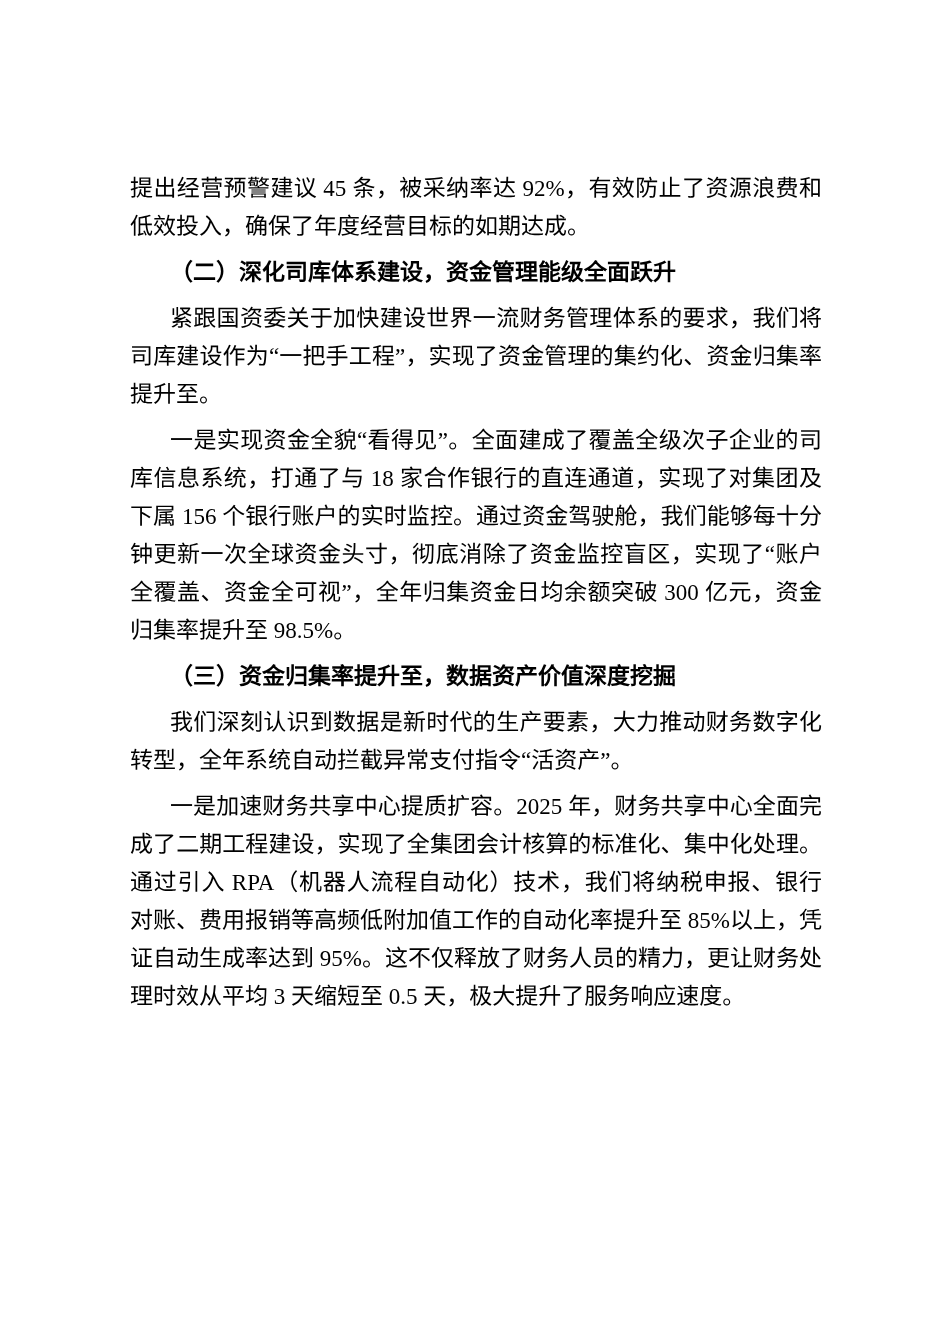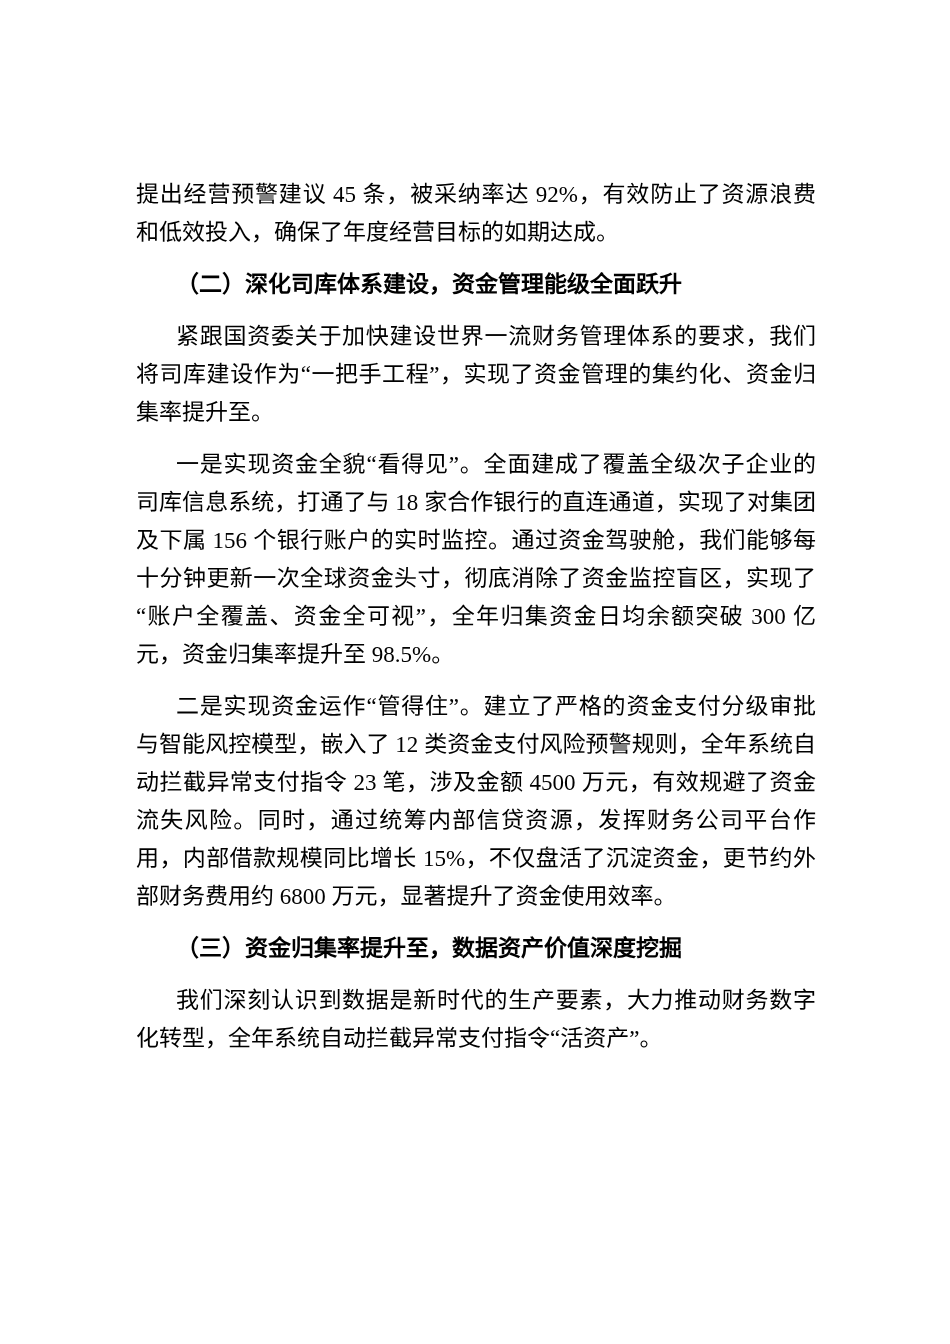--- a/index.html
+++ b/index.html
@@ -21,37 +21,37 @@
     left: 122px;
     top: 162px;
     width: 708px;
     font-size: 23px;
     line-height: 38px;
     text-align: justify;
     text-justify: inter-ideograph;
     letter-spacing: 0;
   }
   .text-block p {
-    margin: 14px;
+    margin: 8px;
     padding: 0;
     text-indent: 40px;
   }
   .text-block p.no-indent {
     text-indent: 0;
   }
   .text-block p.heading {
     font-weight: bold;
   }
 </style>
 </head>
 <body>
 
 <div class="page">
   <div class="text-block">
     <p class="no-indent">提出经营预警建议 45 条，被采纳率达 92%，有效防止了资源浪费和低效投入，确保了年度经营目标的如期达成。</p>
     <p class="heading">（二）深化司库体系建设，资金管理能级全面跃升</p>
     <p>紧跟国资委关于加快建设世界一流财务管理体系的要求，我们将司库建设作为“一把手工程”，实现了资金管理的集约化、资金归集率提升至。</p>
     <p>一是实现资金全貌“看得见”。全面建成了覆盖全级次子企业的司库信息系统，打通了与 18 家合作银行的直连通道，实现了对集团及下属 156 个银行账户的实时监控。通过资金驾驶舱，我们能够每十分钟更新一次全球资金头寸，彻底消除了资金监控盲区，实现了“账户全覆盖、资金全可视”，全年归集资金日均余额突破 300 亿元，资金归集率提升至 98.5%。</p>
-    <p>二是实现资金运作“管得住”。建立了严格的资金支付分级审批与智能风控模型，嵌入了 12 类资金支付风险预警规则，全年系统自动拦截异常支付指令 23 笔，涉及金额 4500 万元，有效规避了资金流失风险。同时，通过统筹内部信贷资源，发挥财务公司平台作用，内部借款规模同比增长 15%，不仅盘活了沉淀资金，更节约外部财务费用约 6800 万元，显著提升了资金使用效率。</p>
     <p class="heading">（三）资金归集率提升至，数据资产价值深度挖掘</p>
     <p>我们深刻认识到数据是新时代的生产要素，大力推动财务数字化转型，全年系统自动拦截异常支付指令“活资产”。</p>
+    <p>一是加速财务共享中心提质扩容。2025 年，财务共享中心全面完成了二期工程建设，实现了全集团会计核算的标准化、集中化处理。通过引入 RPA（机器人流程自动化）技术，我们将纳税申报、银行对账、费用报销等高频低附加值工作的自动化率提升至 85%以上，凭证自动生成率达到 95%。这不仅释放了财务人员的精力，更让财务处理时效从平均 3 天缩短至 0.5 天，极大提升了服务响应速度。</p>
   </div>
 </div>
 
 </body></html>

